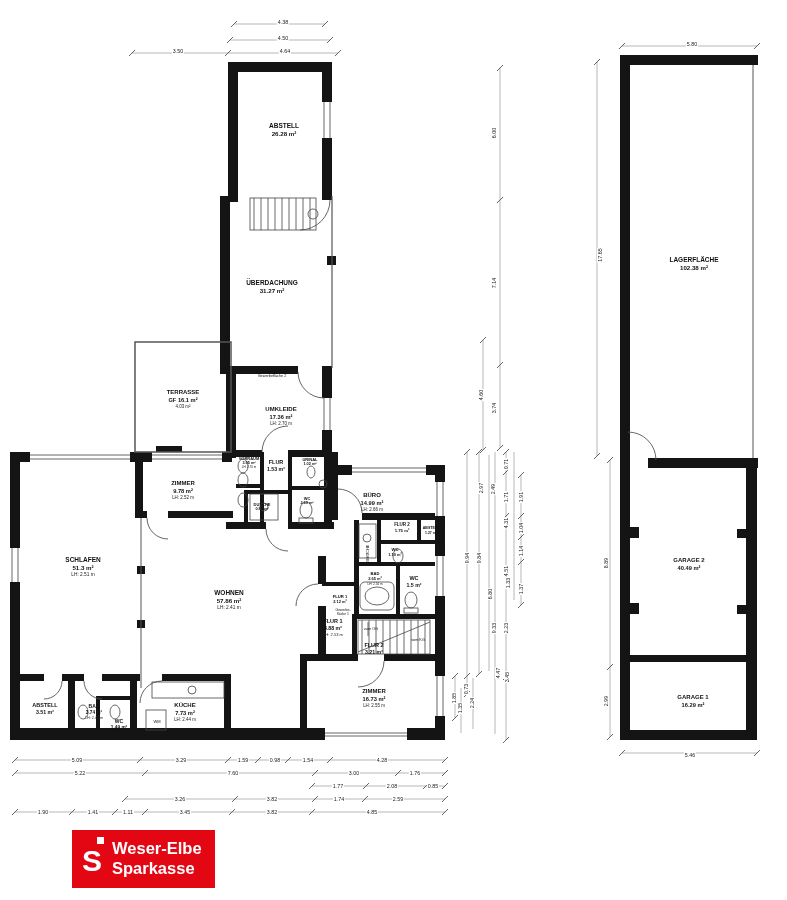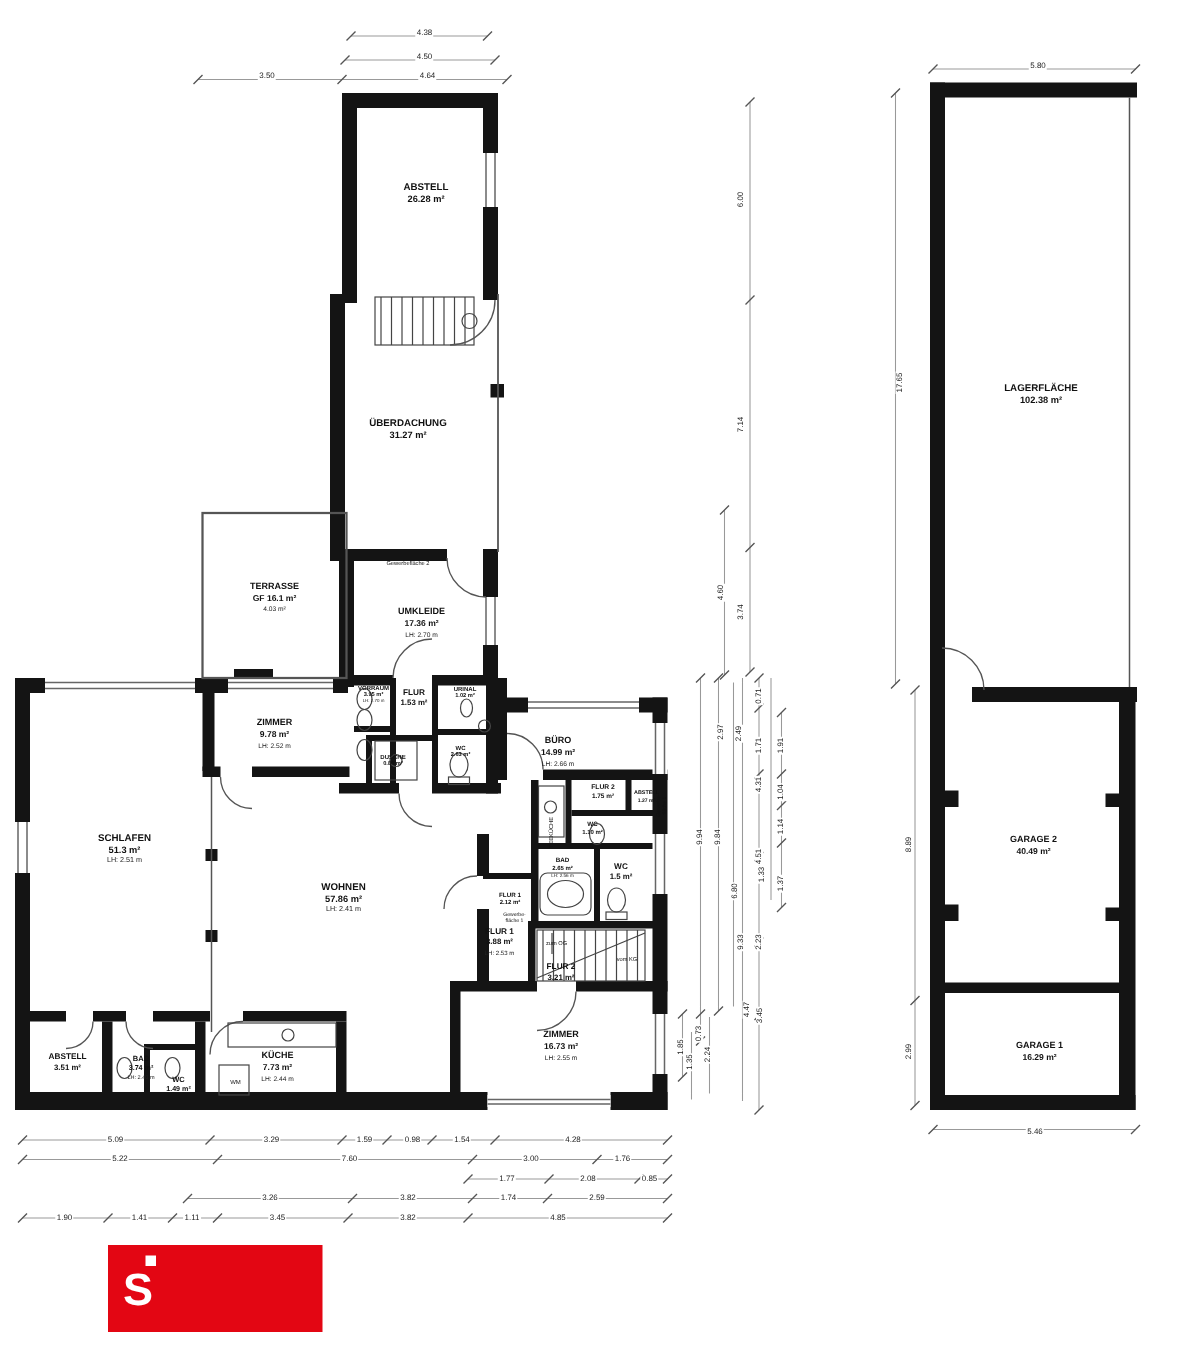--- a/index.html
+++ b/index.html
@@ -429,15 +429,19 @@
       <div class="dim-label" style="left: 185px; top: 812px;">3.45</div>
       <div class="dim-label" style="left: 272px; top: 812px;">3.82</div>
       <div class="dim-label" style="left: 372px; top: 812px;">4.85</div>
     </div>
 
 
 <div class="logo" style="background: rgb(227, 6, 19);">
   <div class="sym">
     <span>S</span><i class="dot"></i>
   </div>
+  <div class="lt">
+    <div>Weser-Elbe</div>
+    <div>Sparkasse</div>
+  </div>
 </div>
 
 </div>
 
 </body></html>

